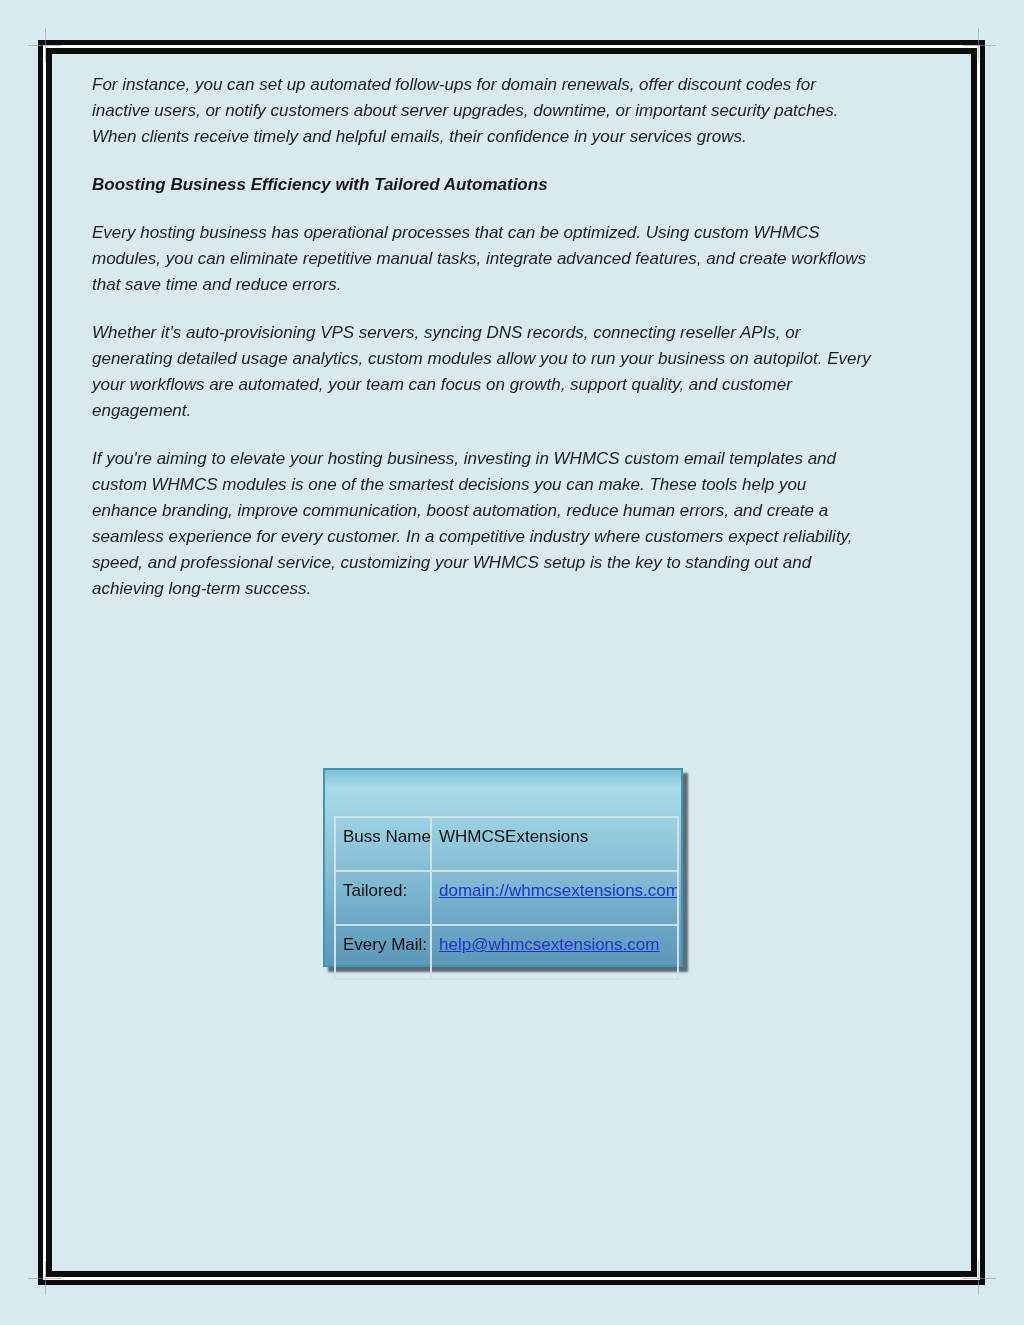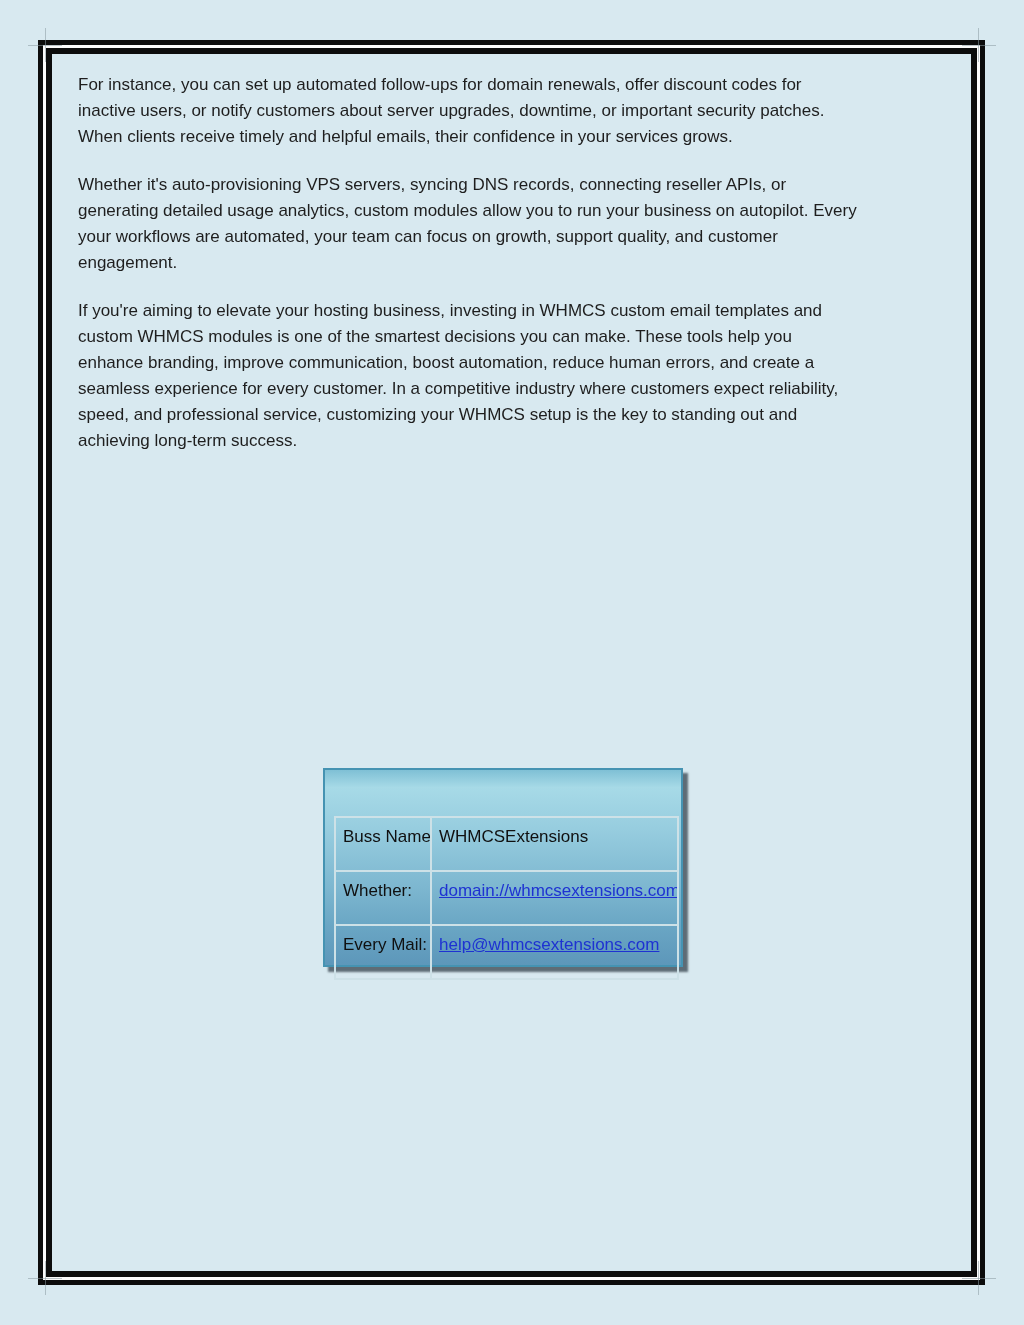--- a/index.html
+++ b/index.html
@@ -29,26 +29,27 @@
     box-shadow: inset 0 0 0 3px #fbfbfb, inset 0 0 0 9px #0c0c0c;
     background: transparent;
   }
   
   .cm { position: absolute; background: #8b9aa2; opacity: 0.55; }
   .cm.h { height: 1px; width: 34px; }
   .cm.v { width: 1px; height: 34px; }
 
   .content {
     position: absolute;
-    left: 78px;
+    left: 92px;
     top: 72px;
     width: 782px;
     font-size: 17px;
     line-height: 26px;
     color: #1e1e1e;
+    font-style: italic;
   }
   .content p { margin: 0 0 22px 0; }
   .content h2 {
     font-size: 17px;
     line-height: 26px;
     font-weight: bold;
     color: #171717;
     margin: 0 0 22px 0;
   }
   
@@ -103,33 +104,35 @@
   <div class="cm v" style="left:45px;  top:28px;"></div>
   <div class="cm h" style="left:962px; top:45px;"></div>
   <div class="cm v" style="left:978px; top:28px;"></div>
   <div class="cm h" style="left:28px;  top:1278px;"></div>
   <div class="cm v" style="left:45px;  top:1261px;"></div>
   <div class="cm h" style="left:962px; top:1278px;"></div>
   <div class="cm v" style="left:978px; top:1261px;"></div>
 
   <div class="content">
     <p>For instance, you can set up automated follow-ups for domain renewals, offer discount codes for inactive users, or notify customers about server upgrades, downtime, or important security patches. When clients receive timely and helpful emails, their confidence in your services grows.</p>
+    <h2>Boosting Business Efficiency with Tailored Automations</h2>
+    <p>Every hosting business has operational processes that can be optimized. Using custom WHMCS modules, you can eliminate repetitive manual tasks, integrate advanced features, and create workflows that save time and reduce errors.</p>
     <p>Whether it's auto-provisioning VPS servers, syncing DNS records, connecting reseller APIs, or generating detailed usage analytics, custom modules allow you to run your business on autopilot. Every your workflows are automated, your team can focus on growth, support quality, and customer engagement.</p>
     <p>If you're aiming to elevate your hosting business, investing in WHMCS custom email templates and custom WHMCS modules is one of the smartest decisions you can make. These tools help you enhance branding, improve communication, boost automation, reduce human errors, and create a seamless experience for every customer. In a competitive industry where customers expect reliability, speed, and professional service, customizing your WHMCS setup is the key to standing out and achieving long-term success.</p>
   </div>
 
   <div class="card">
     <table>
       <tbody>
           <tr>
         <td class="col-label">Buss Name:</td>
         <td class="col-value">WHMCSExtensions</td>
       </tr>
       <tr>
-        <td class="col-label">Whether:</td>
+        <td class="col-label">Tailored:</td>
         <td class="col-value">
           <a style="color:#1e32d2;">domain://whmcsextensions.com/</a>
         </td>
       </tr>
       <tr>
         <td class="col-label">Every Mail:</td>
         <td class="col-value">
           <a style="color:#1e32d2;">help@whmcsextensions.com</a>
         </td>
       </tr>

